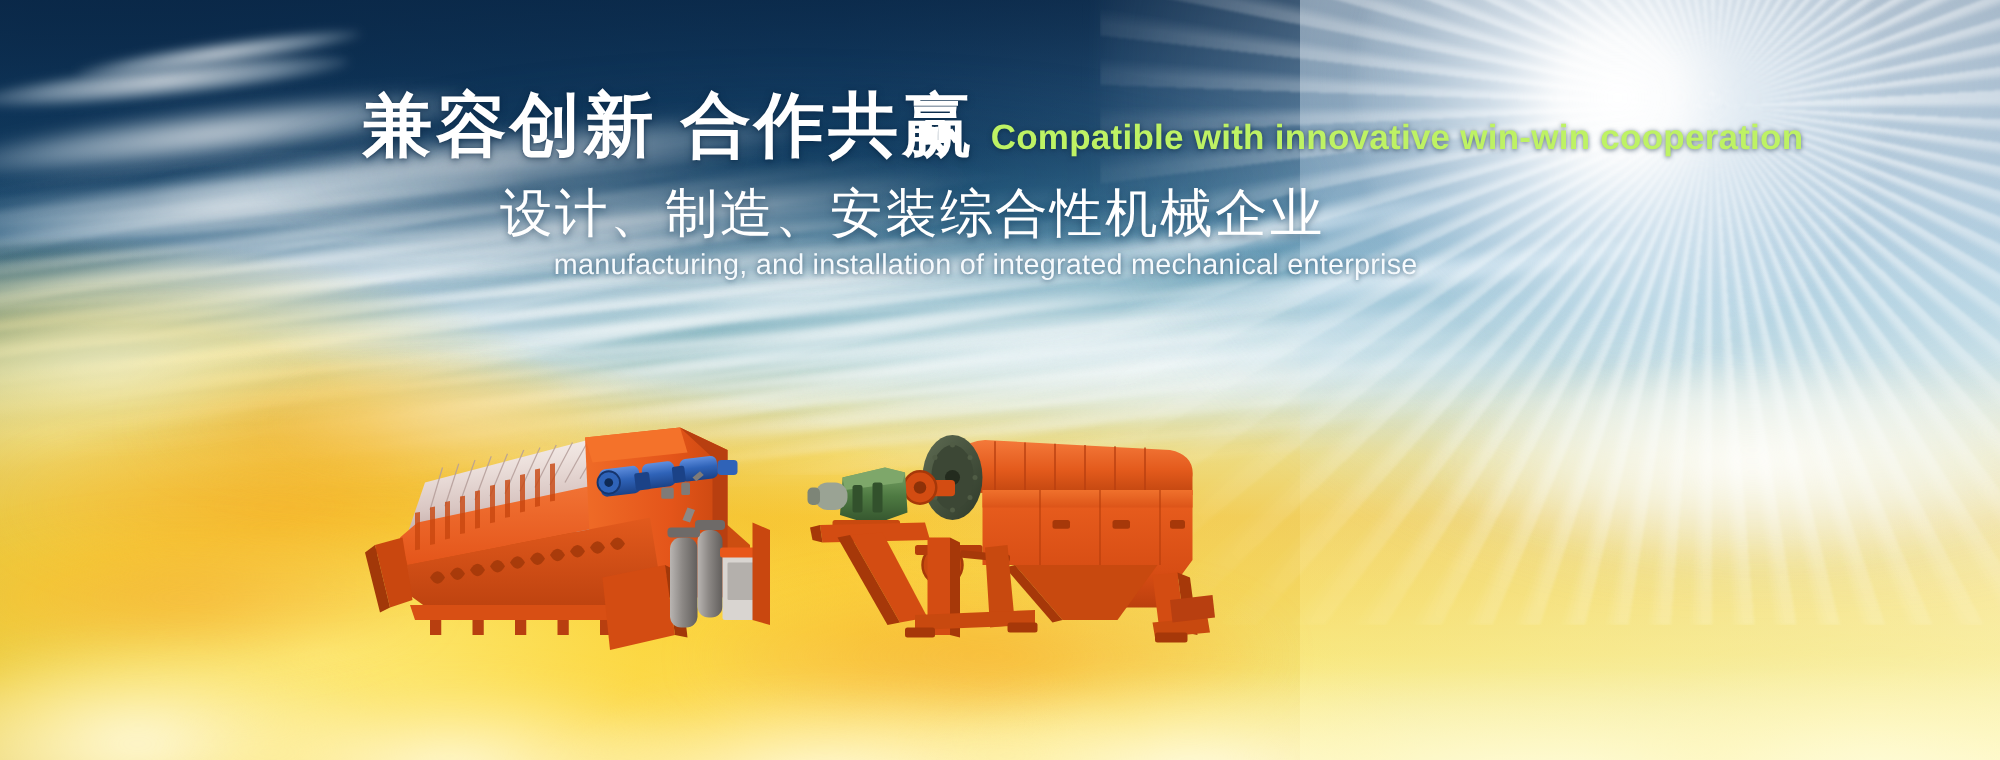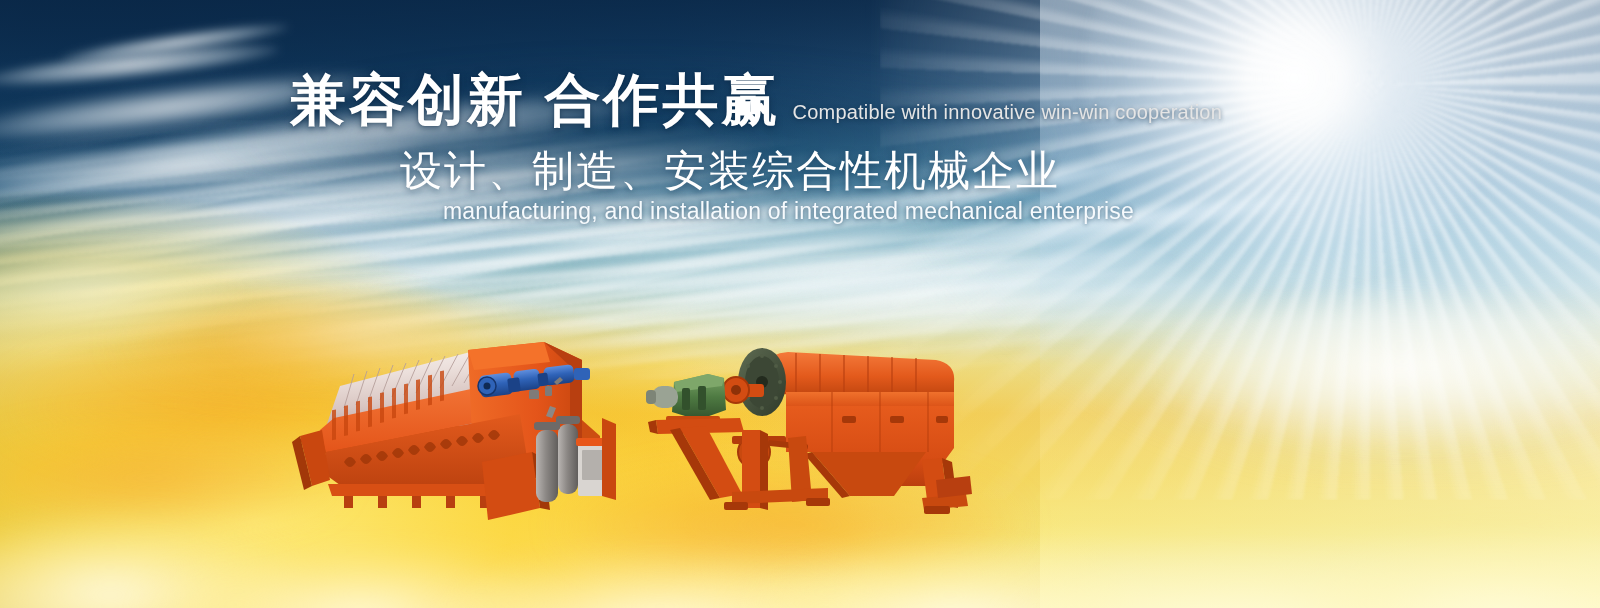--- a/index.html
+++ b/index.html
@@ -259,24 +259,24 @@
   }
   #headline-cn {
     font-size: 56px;
     line-height: 1;
     font-weight: 700;
     color: #ffffff;
     letter-spacing: 3px;
     text-shadow: 0 2px 6px rgba(8,34,62,0.55), 0 0 2px rgba(8,34,62,0.4);
   }
   #headline-en {
-    font-size: 20px;
+    font-size: 28px;
     line-height: 1;
-    font-weight: 400;
-    color: #e5e5e5;
+    font-weight: 700;
+    color: #bef264;
     margin-left: 12px;
     letter-spacing: 0.2px;
     text-shadow: 0 1px 4px rgba(10,38,64,0.65);
   }
   #subline-cn {
     position: absolute;
     left: 400px; top: 150px;
     font-size: 42px;
     line-height: 1;
     font-weight: 400;

